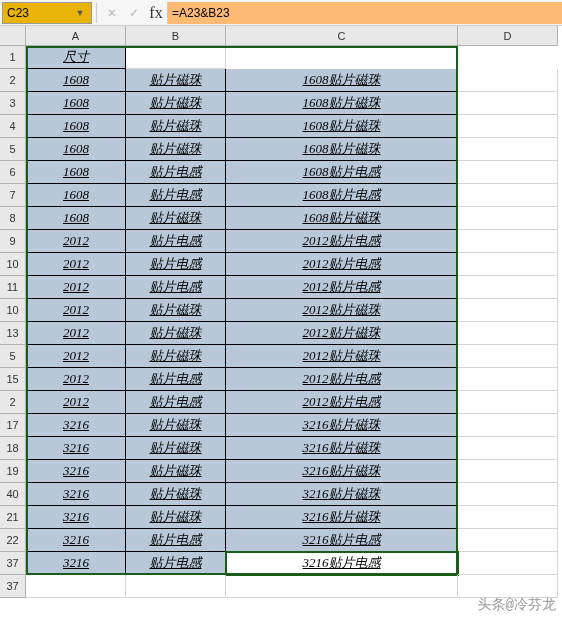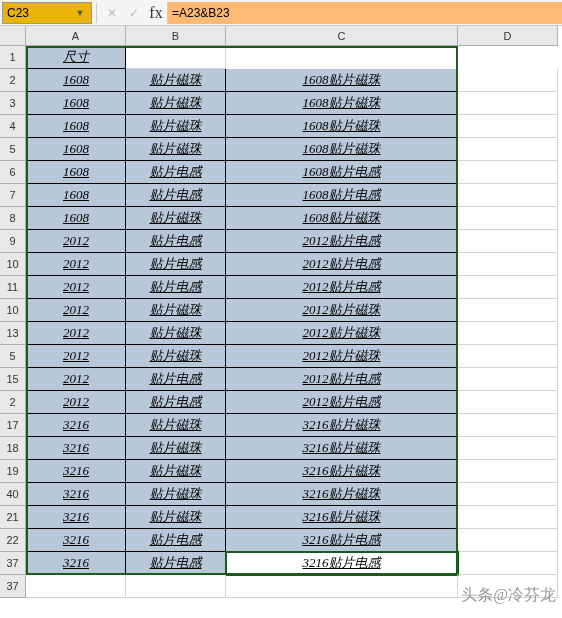--- a/index.html
+++ b/index.html
@@ -117,25 +117,25 @@
       outline: 2px solid #1a5c1a;
       outline-offset: -1px;
     }
     .selection-border {
       position: absolute;
       border: 2px solid #1a5c1a;
       pointer-events: none;
     }
     .watermark {
       position: absolute;
-      bottom: 12px;
+      bottom: 4px;
       right: 6px;
-      font-size: 16px;
+      font-size: 14px;
       color: #999;
-      font-family: Liberation Serif, serif;
+      font-family: Liberation Mono, monospace;
     }
     .top-border-left { border-left: 1px solid #000; }
   </style>
 </head>
 <body>
 
 <div class="formula-bar">
   <div class="name-box">
     <span class="name-box-text">C23</span>
     <span class="name-box-dd">▼</span>

